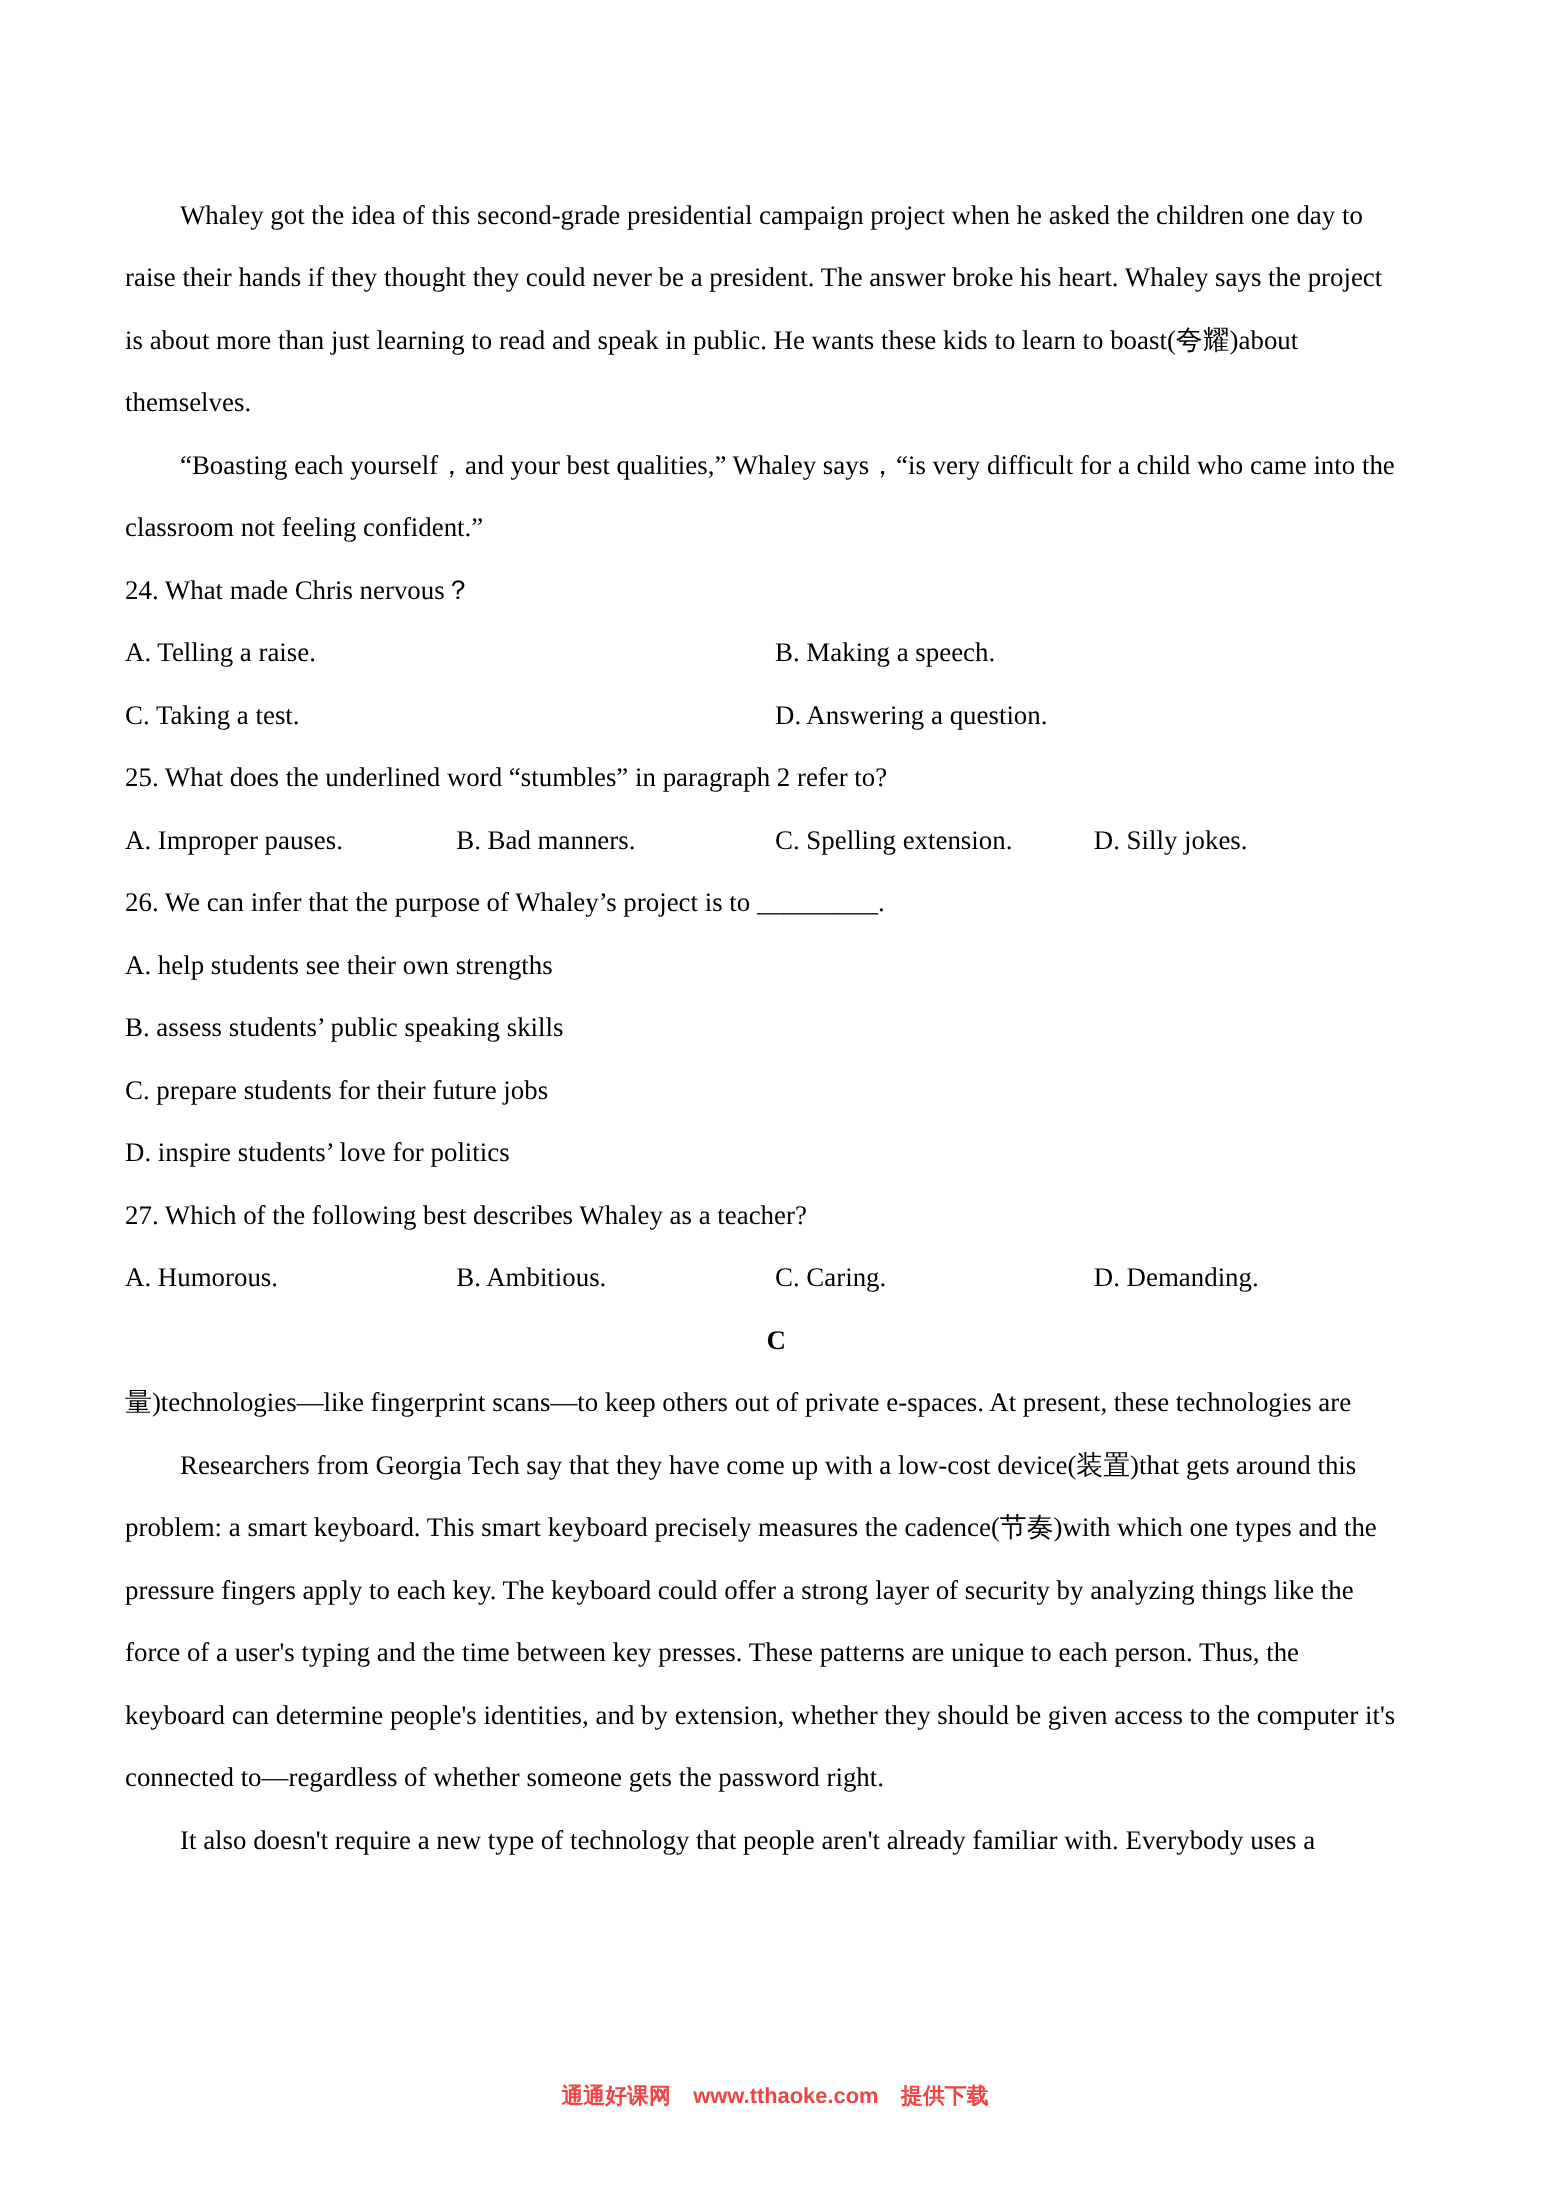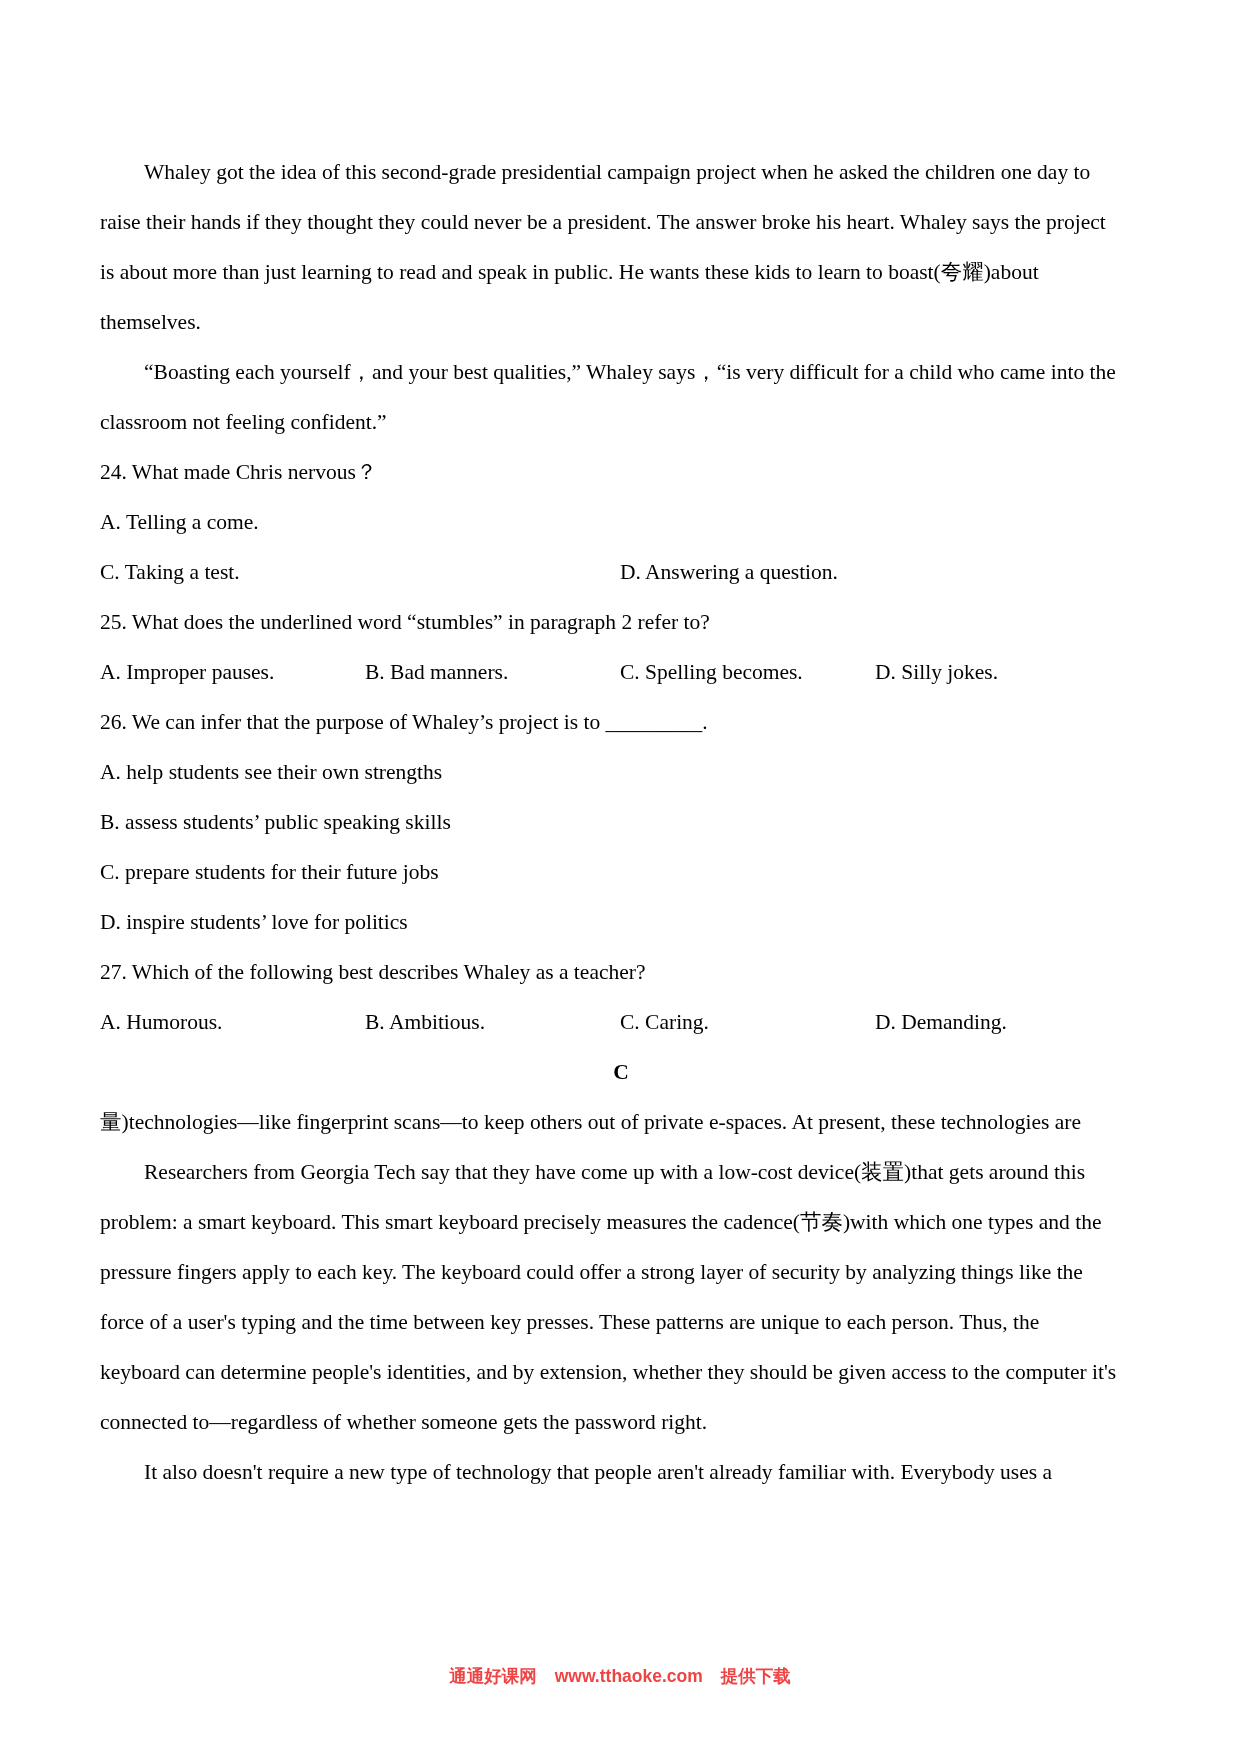--- a/index.html
+++ b/index.html
@@ -74,32 +74,33 @@
     <div class="line indent">Whaley got the idea of this second-grade presidential campaign project when he asked the children one day to</div>
     <div class="line">raise their hands if they thought they could never be a president. The answer broke his heart. Whaley says the project</div>
     <div class="line">is about more than just learning to read and speak in public. He wants these kids to learn to boast(夸耀)about</div>
     <div class="line">themselves.</div>
 
     <div class="line indent">“Boasting each yourself，and your best qualities,” Whaley says，“is very difficult for a child who came into the</div>
     <div class="line">classroom not feeling confident.”</div>
 
     <div class="line">24. What made Chris nervous？</div>
     <div class="line opt-row">
-      <span class="opt c0">A. Telling a come.</span>
+      <span class="opt c0">A. Telling a raise.</span>
+      <span class="opt c2">B. Making a speech.</span>
     </div>
     <div class="line opt-row">
       <span class="opt c0">C. Taking a test.</span>
       <span class="opt c2">D. Answering a question.</span>
     </div>
 
     <div class="line">25. What does the underlined word “stumbles” in paragraph 2 refer to?</div>
     <div class="line opt-row">
       <span class="opt c0">A. Improper pauses.</span>
       <span class="opt c1">B. Bad manners.</span>
-      <span class="opt c2">C. Spelling becomes.</span>
+      <span class="opt c2">C. Spelling extension.</span>
       <span class="opt c3">D. Silly jokes.</span>
     </div>
 
     <div class="line">26. We can infer that the purpose of Whaley’s project is to _________.</div>
     <div class="line">A. help students see their own strengths</div>
     <div class="line">B. assess students’ public speaking skills</div>
     <div class="line">C. prepare students for their future jobs</div>
     <div class="line">D. inspire students’ love for politics</div>
 
     <div class="line">27. Which of the following best describes Whaley as a teacher?</div>

